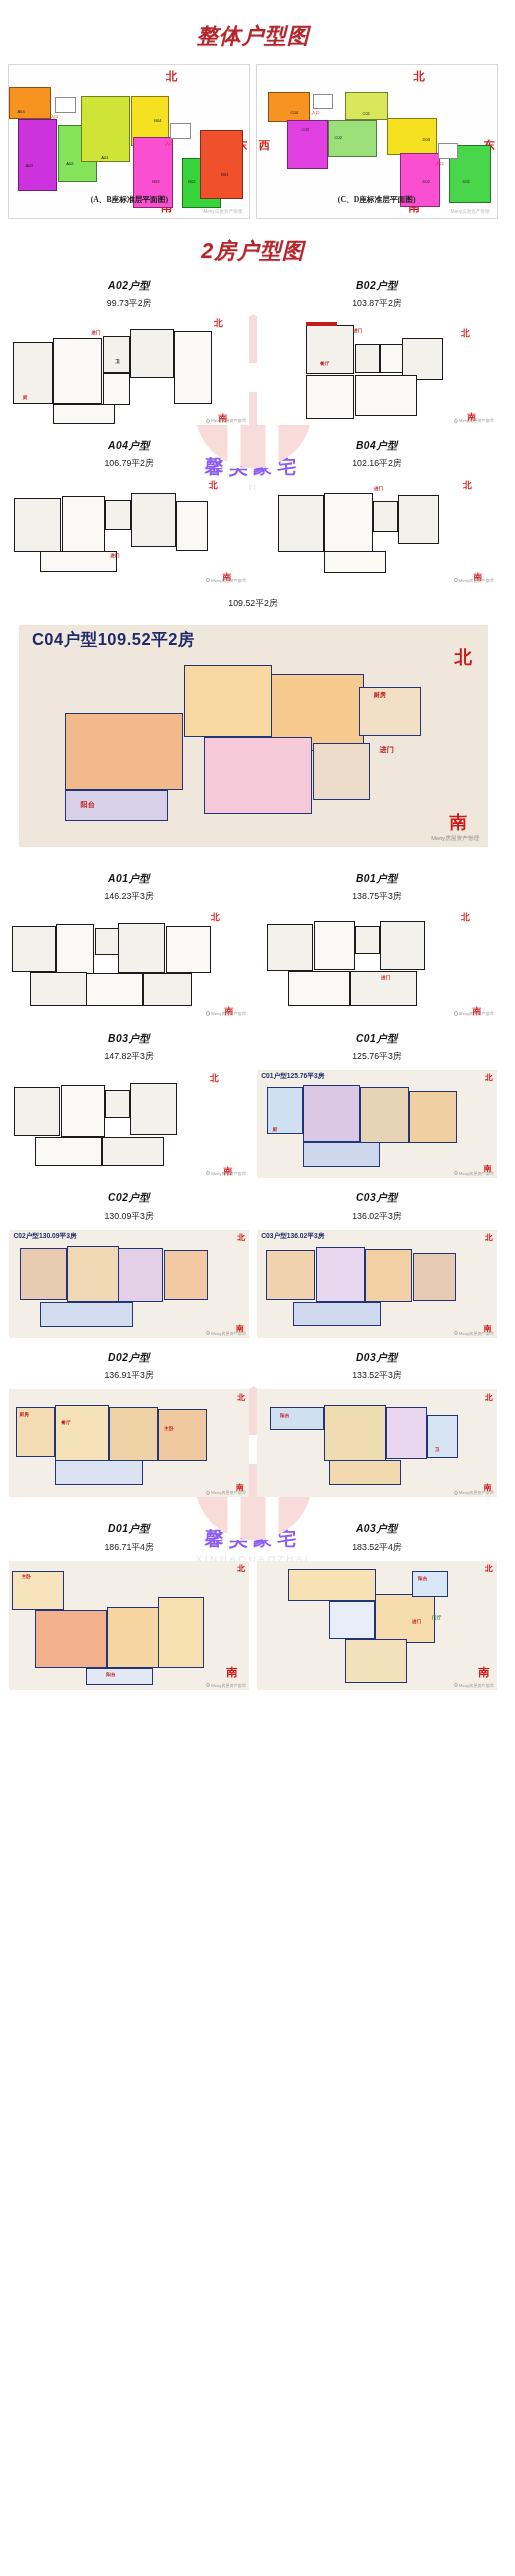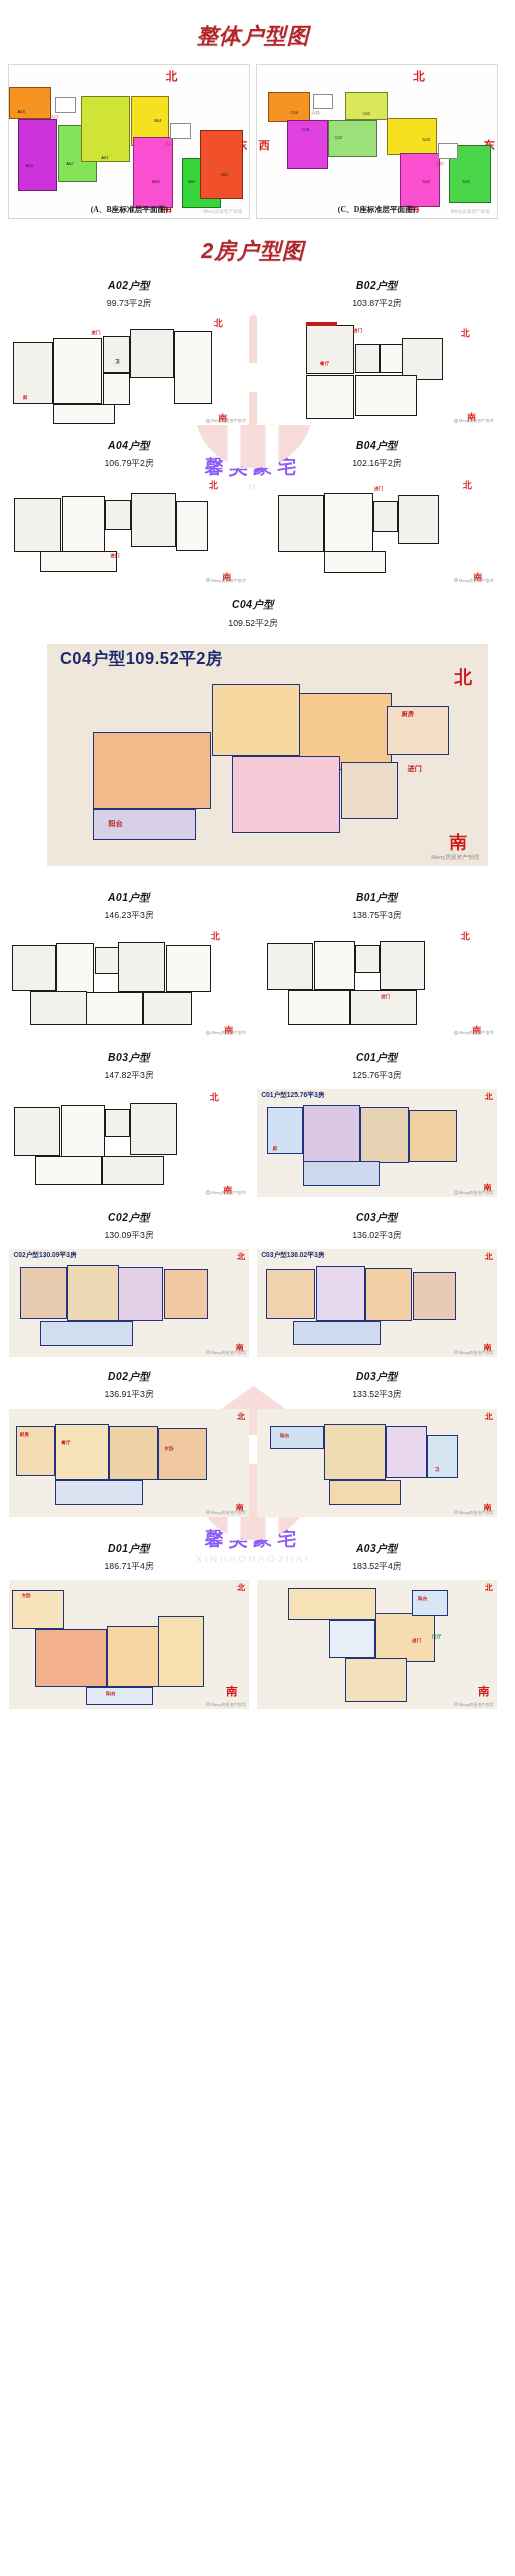--- a/index.html
+++ b/index.html
@@ -71,21 +71,21 @@
 
   
   .overall-row {
     display:flex; gap:5.2px; padding:0 8.2px; position:relative; z-index:3;
   }
   .overall-panel {
     flex:1; background:#fefefe; border:0.5px solid #d8d8d8;
     height:155px; position:relative; overflow:hidden;
   }
   .ov-caption {
-    position:absolute; bottom:3px; left:50%; transform:translateX(-50%);
+    position:absolute; bottom:13px; left:50%; transform:translateX(-50%);
     font-family:"Liberation Serif","DejaVu Serif",serif;
     font-size:7.7px; font-weight:bold; color:#1a1a1a; white-space:nowrap;
   }
   .dir { position:absolute; color:#d21c1c; font-weight:bold; font-size:11.3px; font-family:"Liberation Sans",sans-serif;}
   .dir.n { top:4.1px; right:72px; }
   .dir.s { bottom:3.1px; right:77px; }
   .dir.w { left:2.1px; top:48%; }
   .dir.e { right:2.1px; top:48%; }
 
   
@@ -129,21 +129,21 @@
   .lbl-dir {
     position:absolute; color:#d81c1c; font-size:8.8px; font-weight:bold;
   }
 
   
   .croom { position:absolute; border:1.5px solid #21347a; }
   .ctext { position:absolute; font-size:4.6px; font-weight:bold; color:#c01b1b; }
   .ctext.green { color:#1f8a2f; }
 
   
-  .hero-wrap { padding:7.2px 18.5px 0 18.5px; position:relative; z-index:3;margin-left:28px; }
+  .hero-wrap { padding:7.2px 18.5px 0 18.5px; position:relative; z-index:3; }
   .hero {
     position:relative; width:100%; height:222px; overflow:hidden;
     background:#efe7dc;
   }
   .hero-overlay-title {
     position:absolute; top:4.1px; left:13.4px;
     font-size:16.5px; font-weight:bold; color:#1d2a6b;
     letter-spacing:0.5px; z-index:5;
     font-family:"Liberation Sans",sans-serif;
   }
@@ -354,21 +354,20 @@
         <div class="lbl-dir" style="right:25px;top:3.1px;">北</div>
         <div class="lbl-dir" style="right:14.4px;bottom:1px;">南</div>
         <div class="meny"><span class="ring"></span><span>Meny房屋资产管理</span></div>
       </div>
     </div>
   </div>
 
   <div class="spacer"></div>
 
   <div style="text-align:center;position:relative;z-index:3;">
-    <div class="card-title">C04户型</div>
     <div class="card-area">109.52平2房</div>
   </div>
 
   <div class="hero-wrap">
     <div class="hero">
       <div class="hero-overlay-title">C04户型109.52平2房</div>
       <div class="dirbig n">北</div>
       <div class="dirbig s">南</div>
 
       <div class="croom" style="left:46px;top:88px;width:118px;height:77px;background:#f2b98b;"></div>

